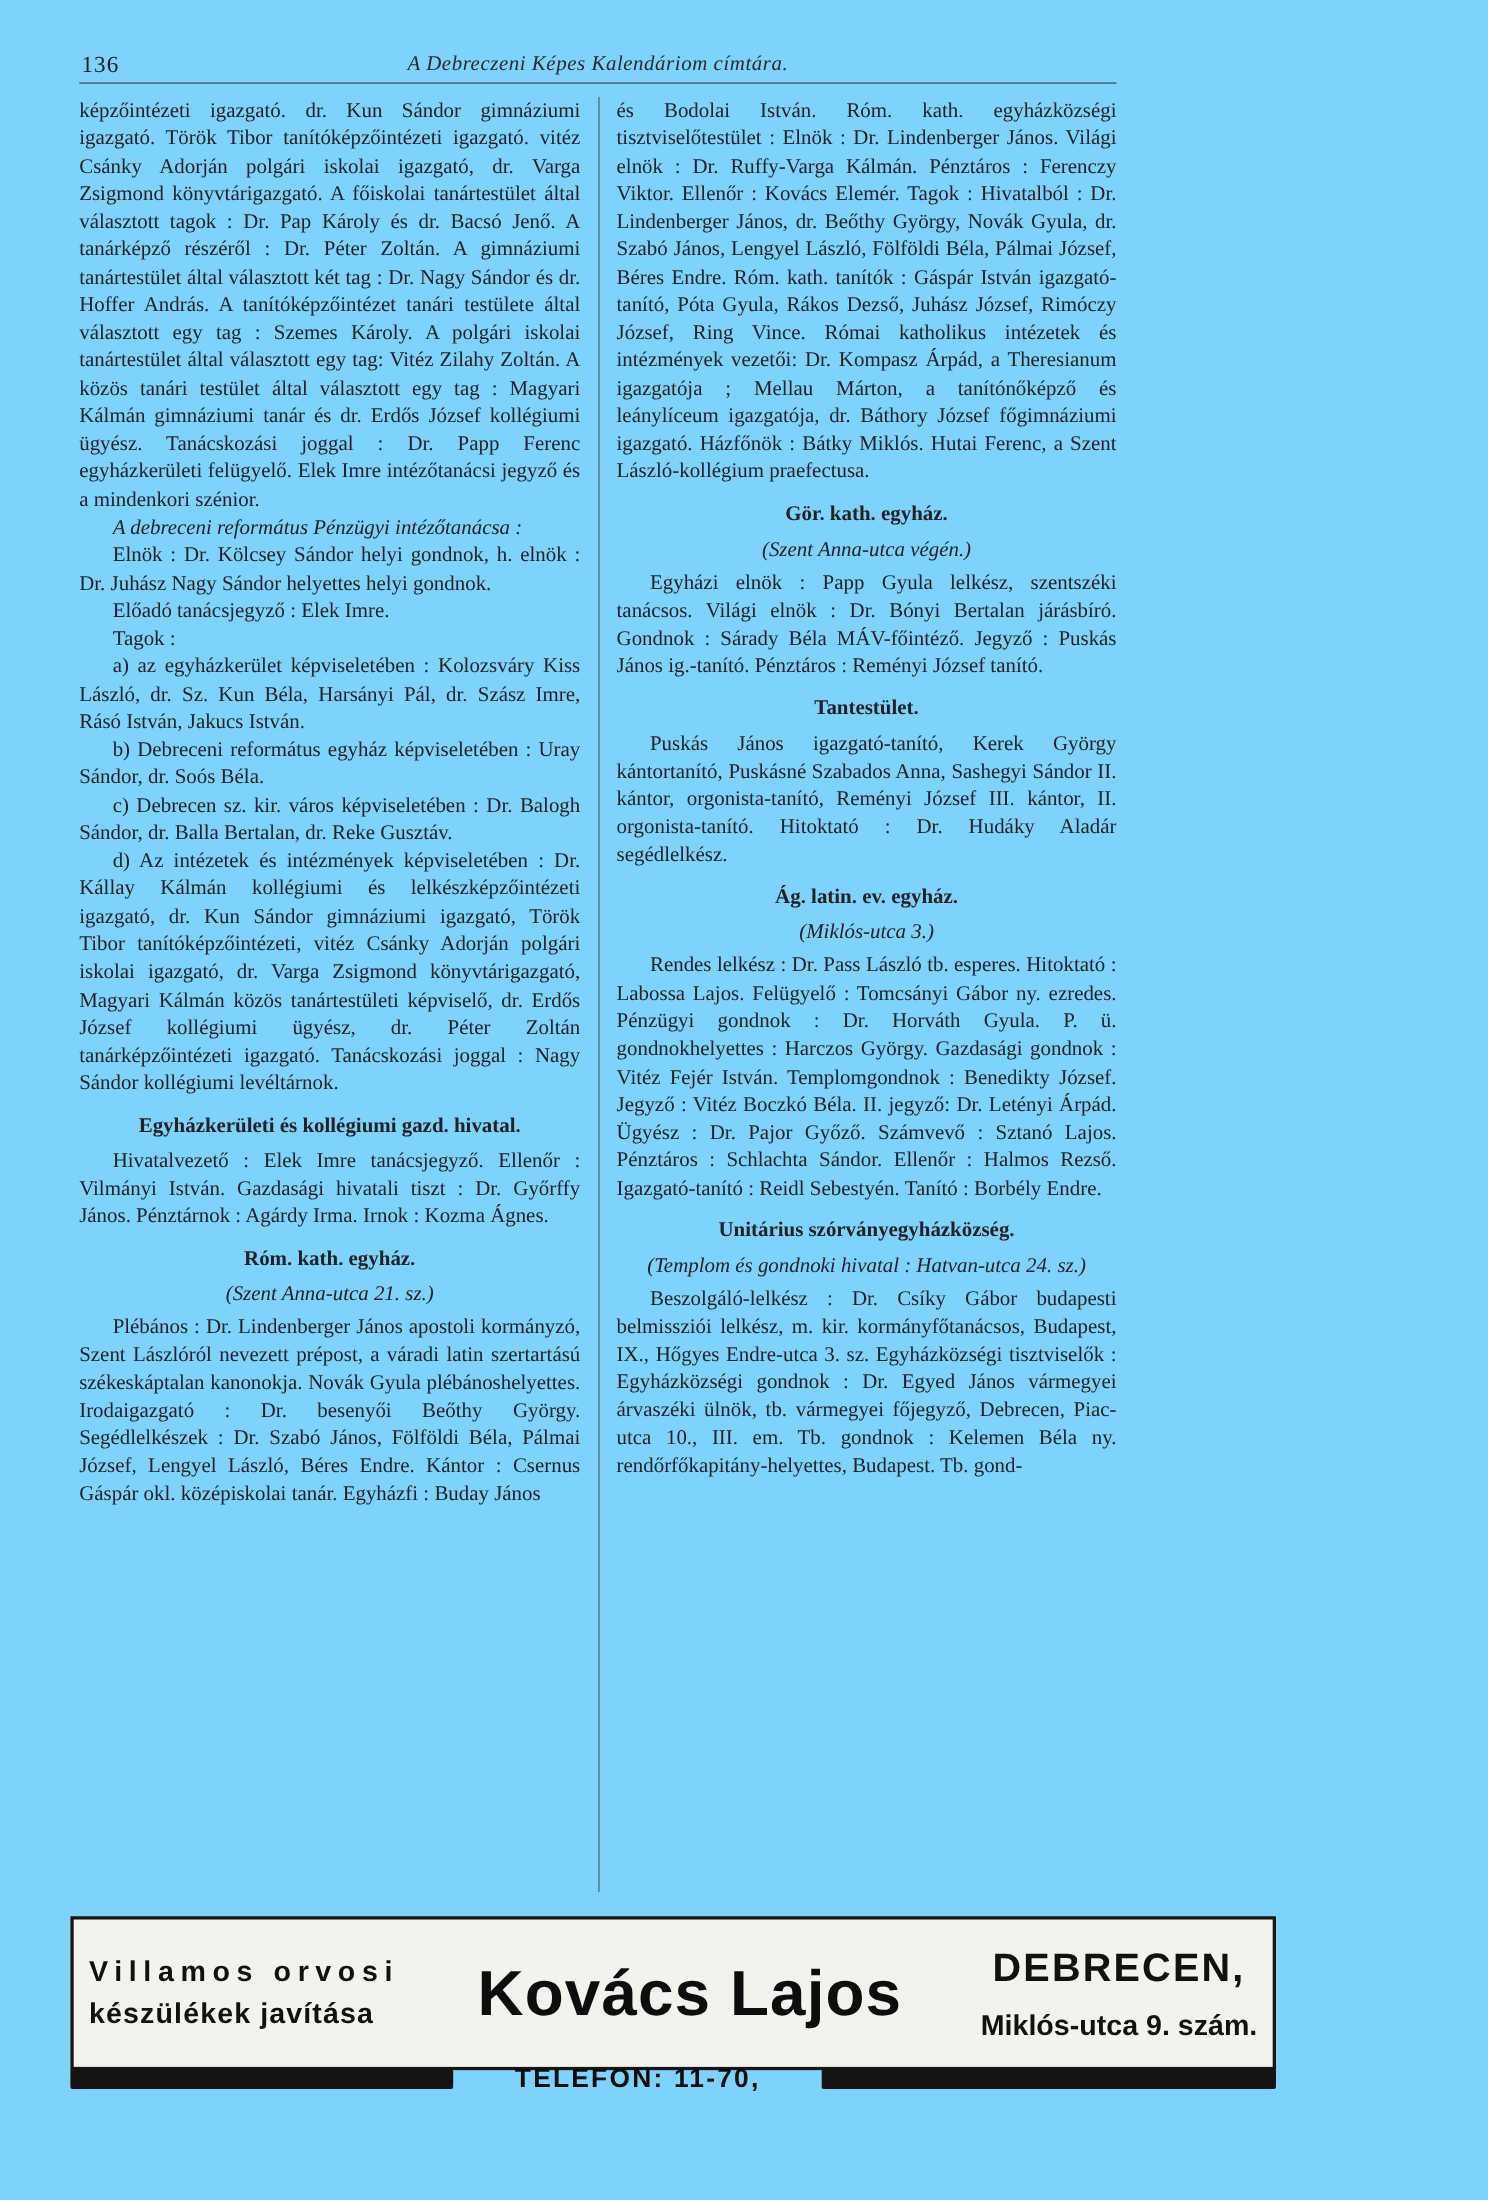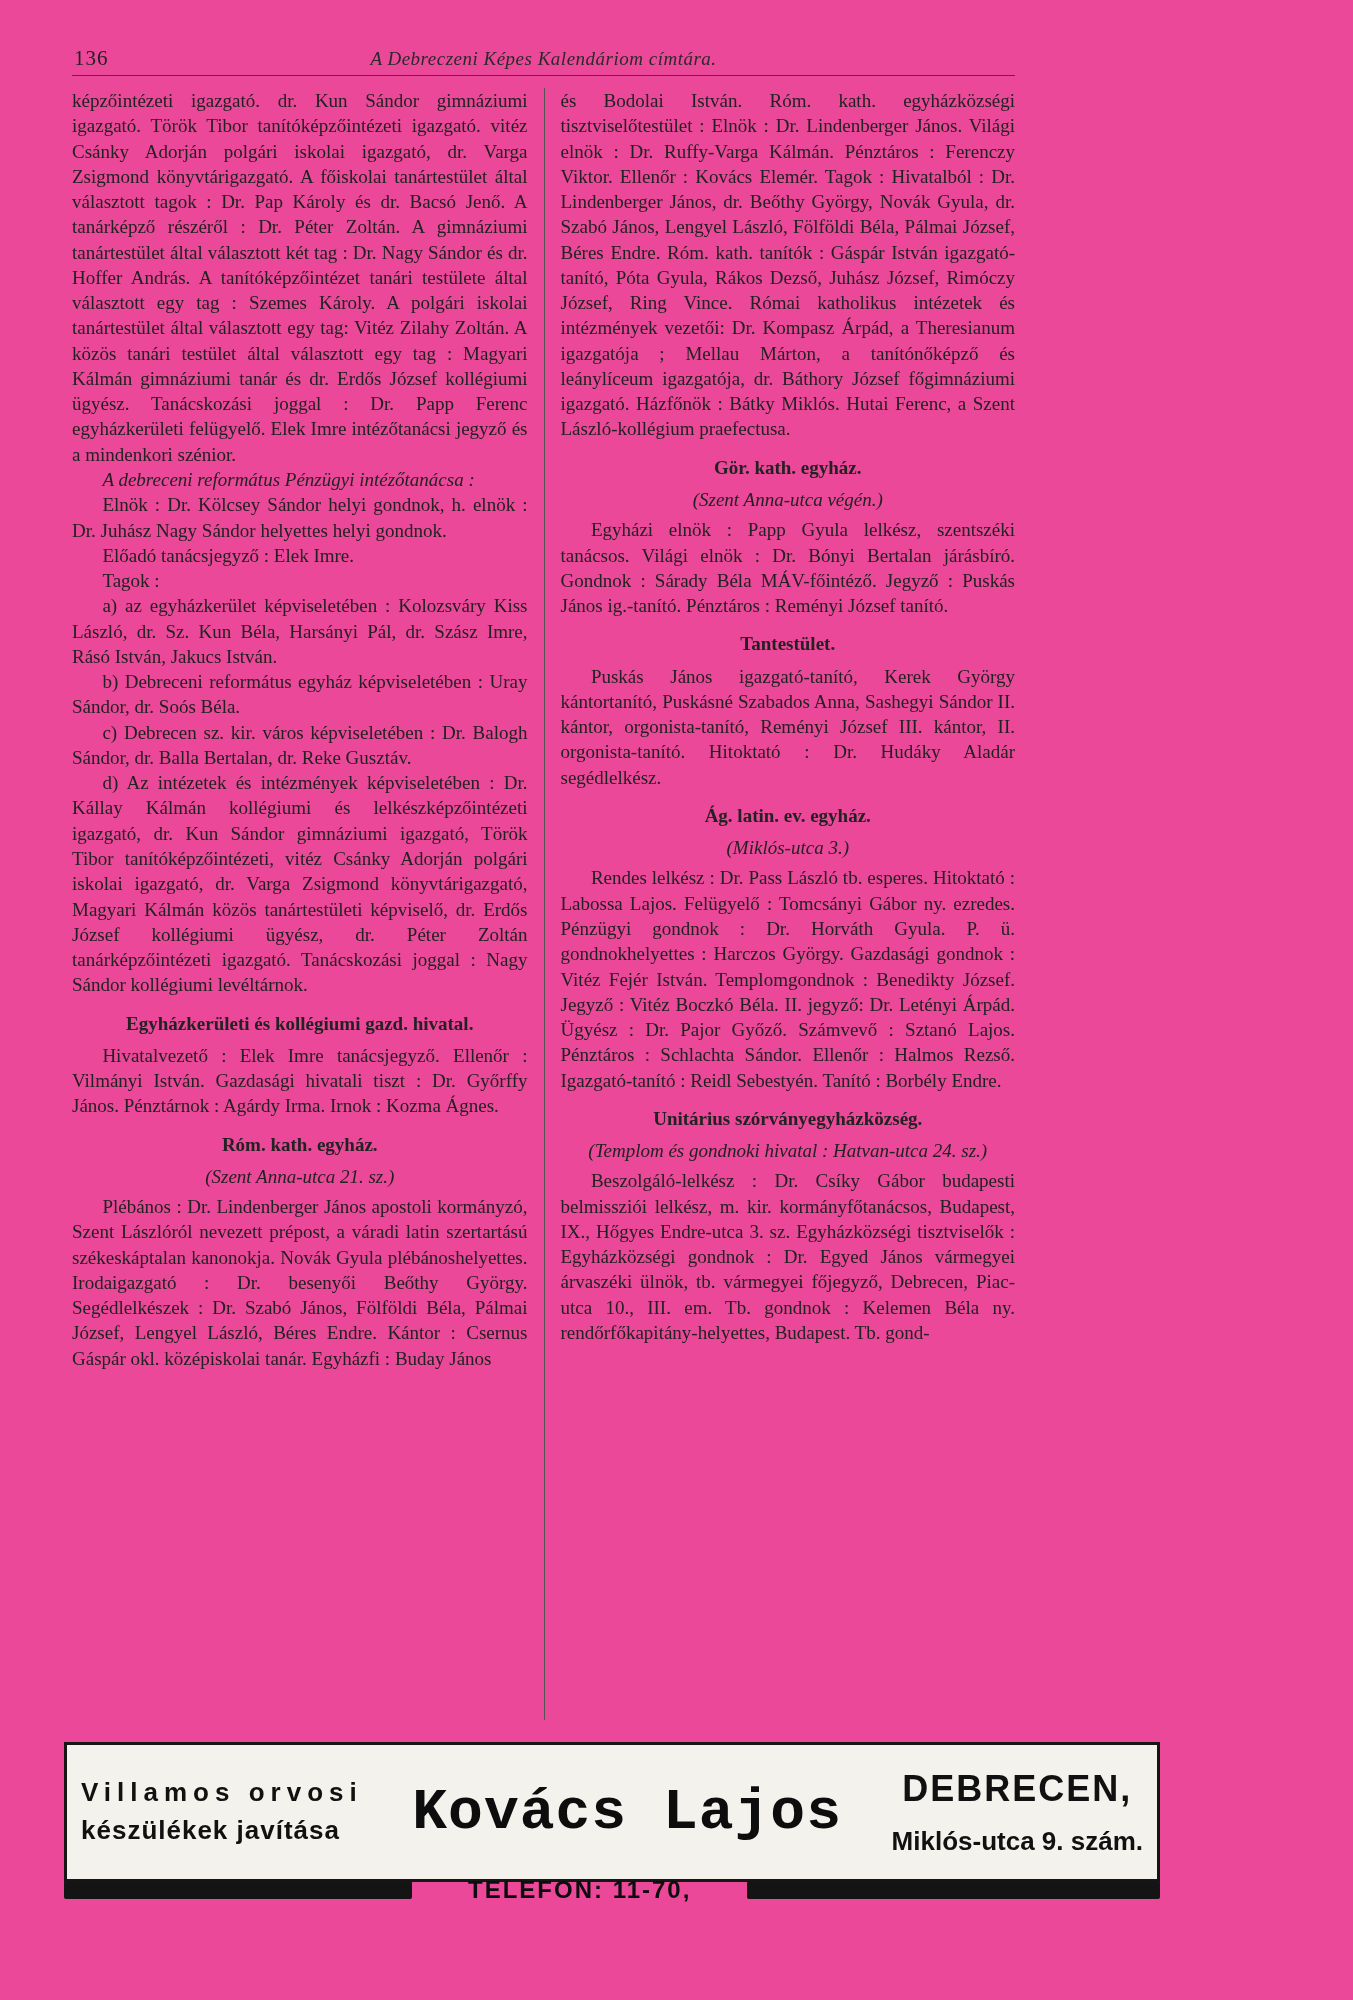--- a/index.html
+++ b/index.html
@@ -1,19 +1,19 @@
 <!DOCTYPE html>
 <html><head>
 <meta charset="utf-8">
 <style>
   * { margin:0; padding:0; box-sizing:border-box; }
   html,body { background:#9a9a96; }
   .page {
     position:relative; width:1353px; height:2000px; overflow:hidden;
-    background:#ec4899; color:#1f1f1f;
+    background:#7dd3fc; color:#1f1f1f;
     font-family:"Liberation Serif", serif;
   }
   .header {
     position:absolute; top:40px; left:72px; width:943px; height:36px;
     border-bottom:1px solid #3c3c3c;
   }
   .page-num { position:absolute; left:2px; top:6px; font-size:21px; letter-spacing:1px; }
   .running-title {
     position:absolute; left:0; right:0; top:8px; text-align:center;
     font-style:italic; font-size:19px; letter-spacing:.5px; color:#2a2a2a;
@@ -44,21 +44,21 @@
     display:flex; align-items:center; justify-content:space-between;
     padding:0 14px; background:#f3f2ec;
   }
   .ad-left {
     font-family:"Liberation Sans", sans-serif; font-weight:bold;
     font-size:26px; line-height:1.45; color:#111; white-space:nowrap;
   }
   .ad-left .l1 { letter-spacing:6px; }
   .ad-left .l2 { letter-spacing:1px; }
   .ad-name {
-    font-family:Liberation Mono, monospace; font-weight:bold; font-size:58px;
+    font-family:Liberation Sans, sans-serif; font-weight:bold; font-size:58px;
     color:#0d0d0d; white-space:nowrap; margin:0 8px; letter-spacing:1px;
   }
   .ad-right {
     font-family:"Liberation Sans", sans-serif; font-weight:bold;
     text-align:center; color:#111; white-space:nowrap;
   }
   .ad-right .city { font-size:36px; letter-spacing:2px; }
   .ad-right .addr { font-size:26px; margin-top:16px; }
   .ad-phone-row {
     display:flex; align-items:center; margin-top:-4px; height:24px;gap:44px;

